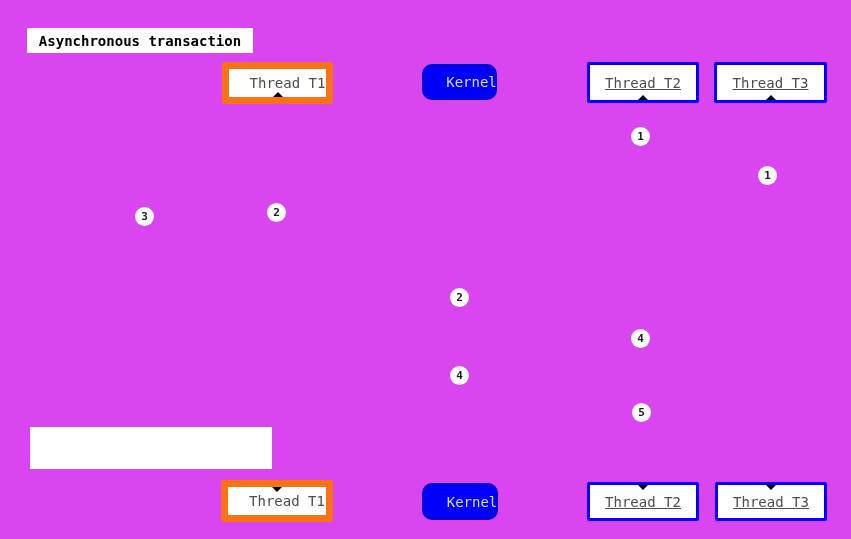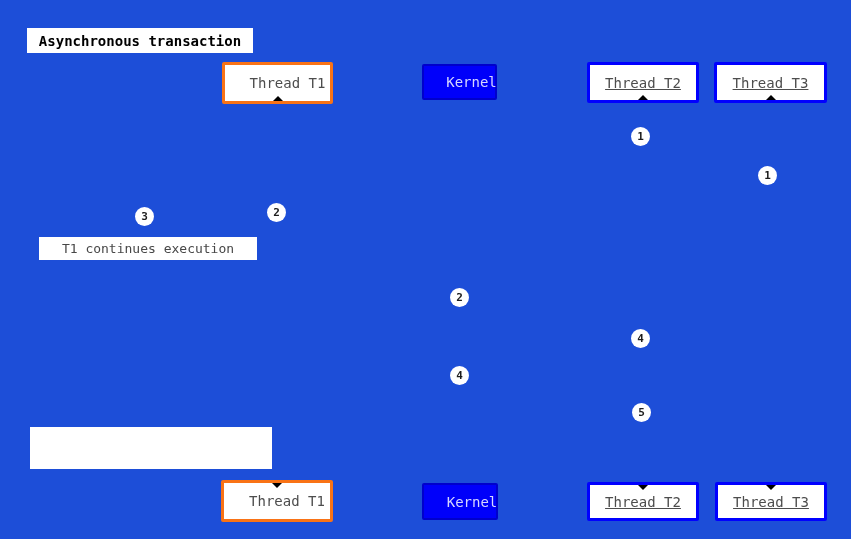--- a/index.html
+++ b/index.html
@@ -4,21 +4,21 @@
 <style>
   html, body {
     margin: 0;
     padding: 0;
     background: #000000;
   }
   #diagram {
     position: relative;
     width: 851px;
     height: 539px;
-    background: #1d4ed8;
+    background: #d946ef;
     overflow: hidden;
     font-family: "DejaVu Sans Mono", "Liberation Mono", monospace;
   }
   .abs { position: absolute; box-sizing: border-box; }
 
   
   .title-box {
     left: 27px; top: 28px; width: 226px; height: 25px;
     background: #ffffff;
     color: #000000;
@@ -30,30 +30,30 @@
 
   
   .actor {
     background: #ffffff;
     color: #4d4d4d;
     font-size: 14px;
     display: flex; align-items: center; justify-content: center;
     white-space: nowrap;
     border-radius: 2px;
   }
-  .red-outline  { border: 3px solid #f97316; padding-left: 20px; }
+  .red-outline  { border: 7px solid #f97316; padding-left: 20px; }
   .blue-outline { border: 3px solid #0000ff; text-decoration: underline; }
   .kernel {
     background: #0000fa;
     border: 2px solid #0000cc;
     color: #d8d8ff;
     font-size: 14px;
     display: flex; align-items: center; justify-content: center;
     white-space: nowrap;
-    border-radius: 2px;
+    border-radius: 10px;
     padding-left: 24px;
   }
 
   .t1-top     { left: 222px; top: 62px;  width: 111px; height: 42px; }
   .kernel-top { left: 422px; top: 64px;  width: 75px;  height: 36px; }
   .t2-top     { left: 587px; top: 62px;  width: 112px; height: 41px; }
   .t3-top     { left: 714px; top: 62px;  width: 113px; height: 41px; }
 
   .t1-bot     { left: 221px; top: 480px; width: 112px; height: 42px; }
   .kernel-bot { left: 422px; top: 483px; width: 76px;  height: 37px; }
@@ -143,21 +143,20 @@
   </div>
   <div class="abs actor blue-outline t2-bot">
     <span>Thread T2</span>
     <span class="notch-down"></span>
   </div>
   <div class="abs actor blue-outline t3-bot">
     <span>Thread T3</span>
     <span class="notch-down"></span>
   </div>
 
-  <div class="abs note note-t1">T1 continues execution</div>
   <div class="abs note note-blank"></div>
 
   <div class="abs badge badge-0">1</div>
   <div class="abs badge badge-1">1</div>
   <div class="abs badge badge-2">2</div>
   <div class="abs badge badge-3">3</div>
   <div class="abs badge badge-4">2</div>
   <div class="abs badge badge-5">4</div>
   <div class="abs badge badge-6">4</div>
   <div class="abs badge badge-7">5</div>

